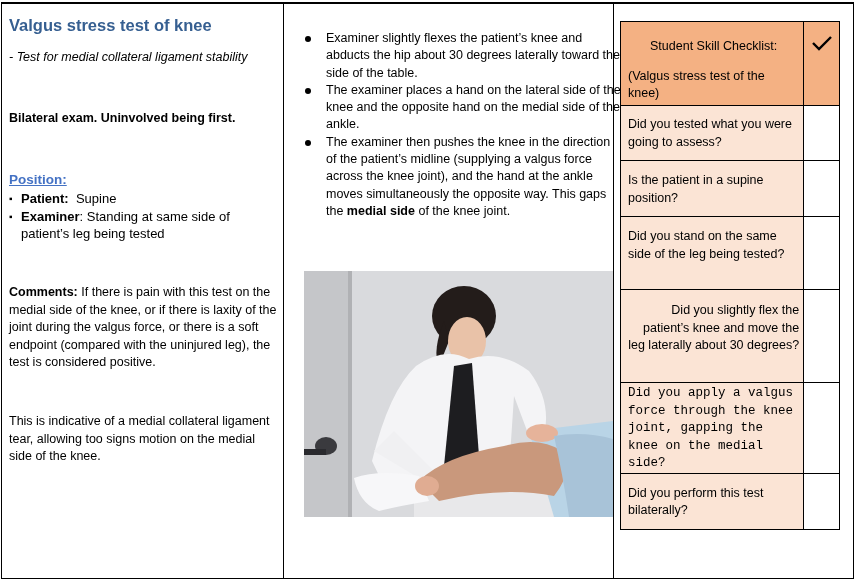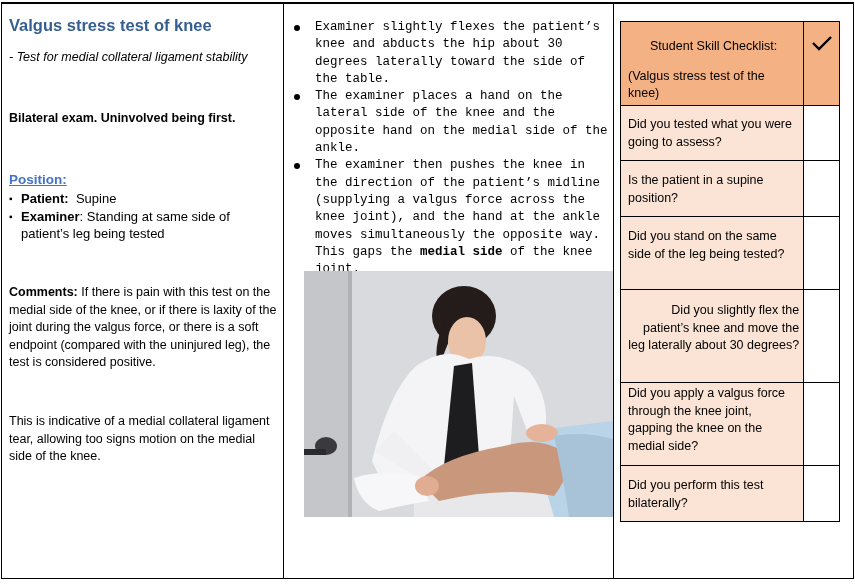--- a/index.html
+++ b/index.html
@@ -11,21 +11,21 @@
   .col3{position:absolute;left:614px;top:2px;width:241px;height:577px;}
   .title{position:absolute;left:9px;top:16px;font-size:16.5px;font-weight:bold;color:#365f91;}
   .subtitle{position:absolute;left:9px;top:50px;font-size:12.5px;font-style:italic;}
   .bilateral{position:absolute;left:9px;top:111px;font-size:12.5px;font-weight:bold;}
   .pos-heading{position:absolute;left:9px;top:172px;font-size:13.5px;font-weight:bold;color:#4472c4;text-decoration:underline;}
   .pos-list{position:absolute;left:9px;top:190px;width:270px;font-size:13px;line-height:17.5px;margin:0;padding:0;list-style:none;}
   .pos-list li{position:relative;padding-left:12px;}
   .pos-list li::before{content:"\25AA";position:absolute;left:0;top:0;font-size:10px;}
   .comments{position:absolute;left:9px;top:284px;width:272px;font-size:12.5px;line-height:17.5px;}
   .indicative{position:absolute;left:9px;top:413px;width:272px;font-size:12.5px;line-height:17.5px;}
-  .steps{position:absolute;left:292px;top:19px;width:318px;margin:0;padding:0;list-style:none;font-size:12.5px;line-height:17.3px;font-family:Liberation Mono, monospace;}
+  .steps{position:absolute;left:292px;top:19px;width:318px;margin:11px;padding:0;list-style:none;font-size:12.5px;line-height:17.3px;}
   .steps li{position:relative;padding-left:23px;}
   .steps li::before{content:"";position:absolute;left:2px;top:6px;width:6px;height:6px;border-radius:50%;background:#000;}
   .photo{position:absolute;left:304px;top:271px;width:309px;height:246px;overflow:hidden;background:#d8d9dc;}
   .cl{position:absolute;left:620px;top:21px;width:220px;border-collapse:collapse;font-size:12.5px;}
   .cl td{border:1.5px solid #000;vertical-align:top;padding:2px 4px 0 7px;line-height:17.5px;}
   .cl td.q{background:#fbe4d5;width:167px;}
   .cl td.c{background:#fff;width:34px;padding:0;}
   .cl tr.hdr td{background:#f4b183;}
   .hdr-q{height:81px;}
   .hdr-title{display:block;text-align:center;margin-top:14px;}
@@ -115,21 +115,21 @@
       </tr>
   <tr>
         <td class="q" style="height:61px;padding-top:11px;">Did you stand on the same side of the leg being tested?</td>
         <td class="c"></td>
       </tr>
   <tr>
         <td class="q" style="height:80px;padding-top:12px;text-align:right;">Did you slightly flex the patient’s knee and move the leg laterally about 30 degrees?</td>
         <td class="c"></td>
       </tr>
   <tr>
-        <td class="q" style="height:80px;">Did you apply a valgus force through the knee joint, gapping the knee on the medial side?</td>
+        <td class="q" style="height:80px;font-family:Liberation Mono, monospace;">Did you apply a valgus force through the knee joint, gapping the knee on the medial side?</td>
         <td class="c"></td>
       </tr>
   <tr>
         <td class="q" style="height:44px;padding-top:11px;">Did you perform this test bilaterally?</td>
         <td class="c"></td>
       </tr>
 
 </tbody>
   </table>
 

